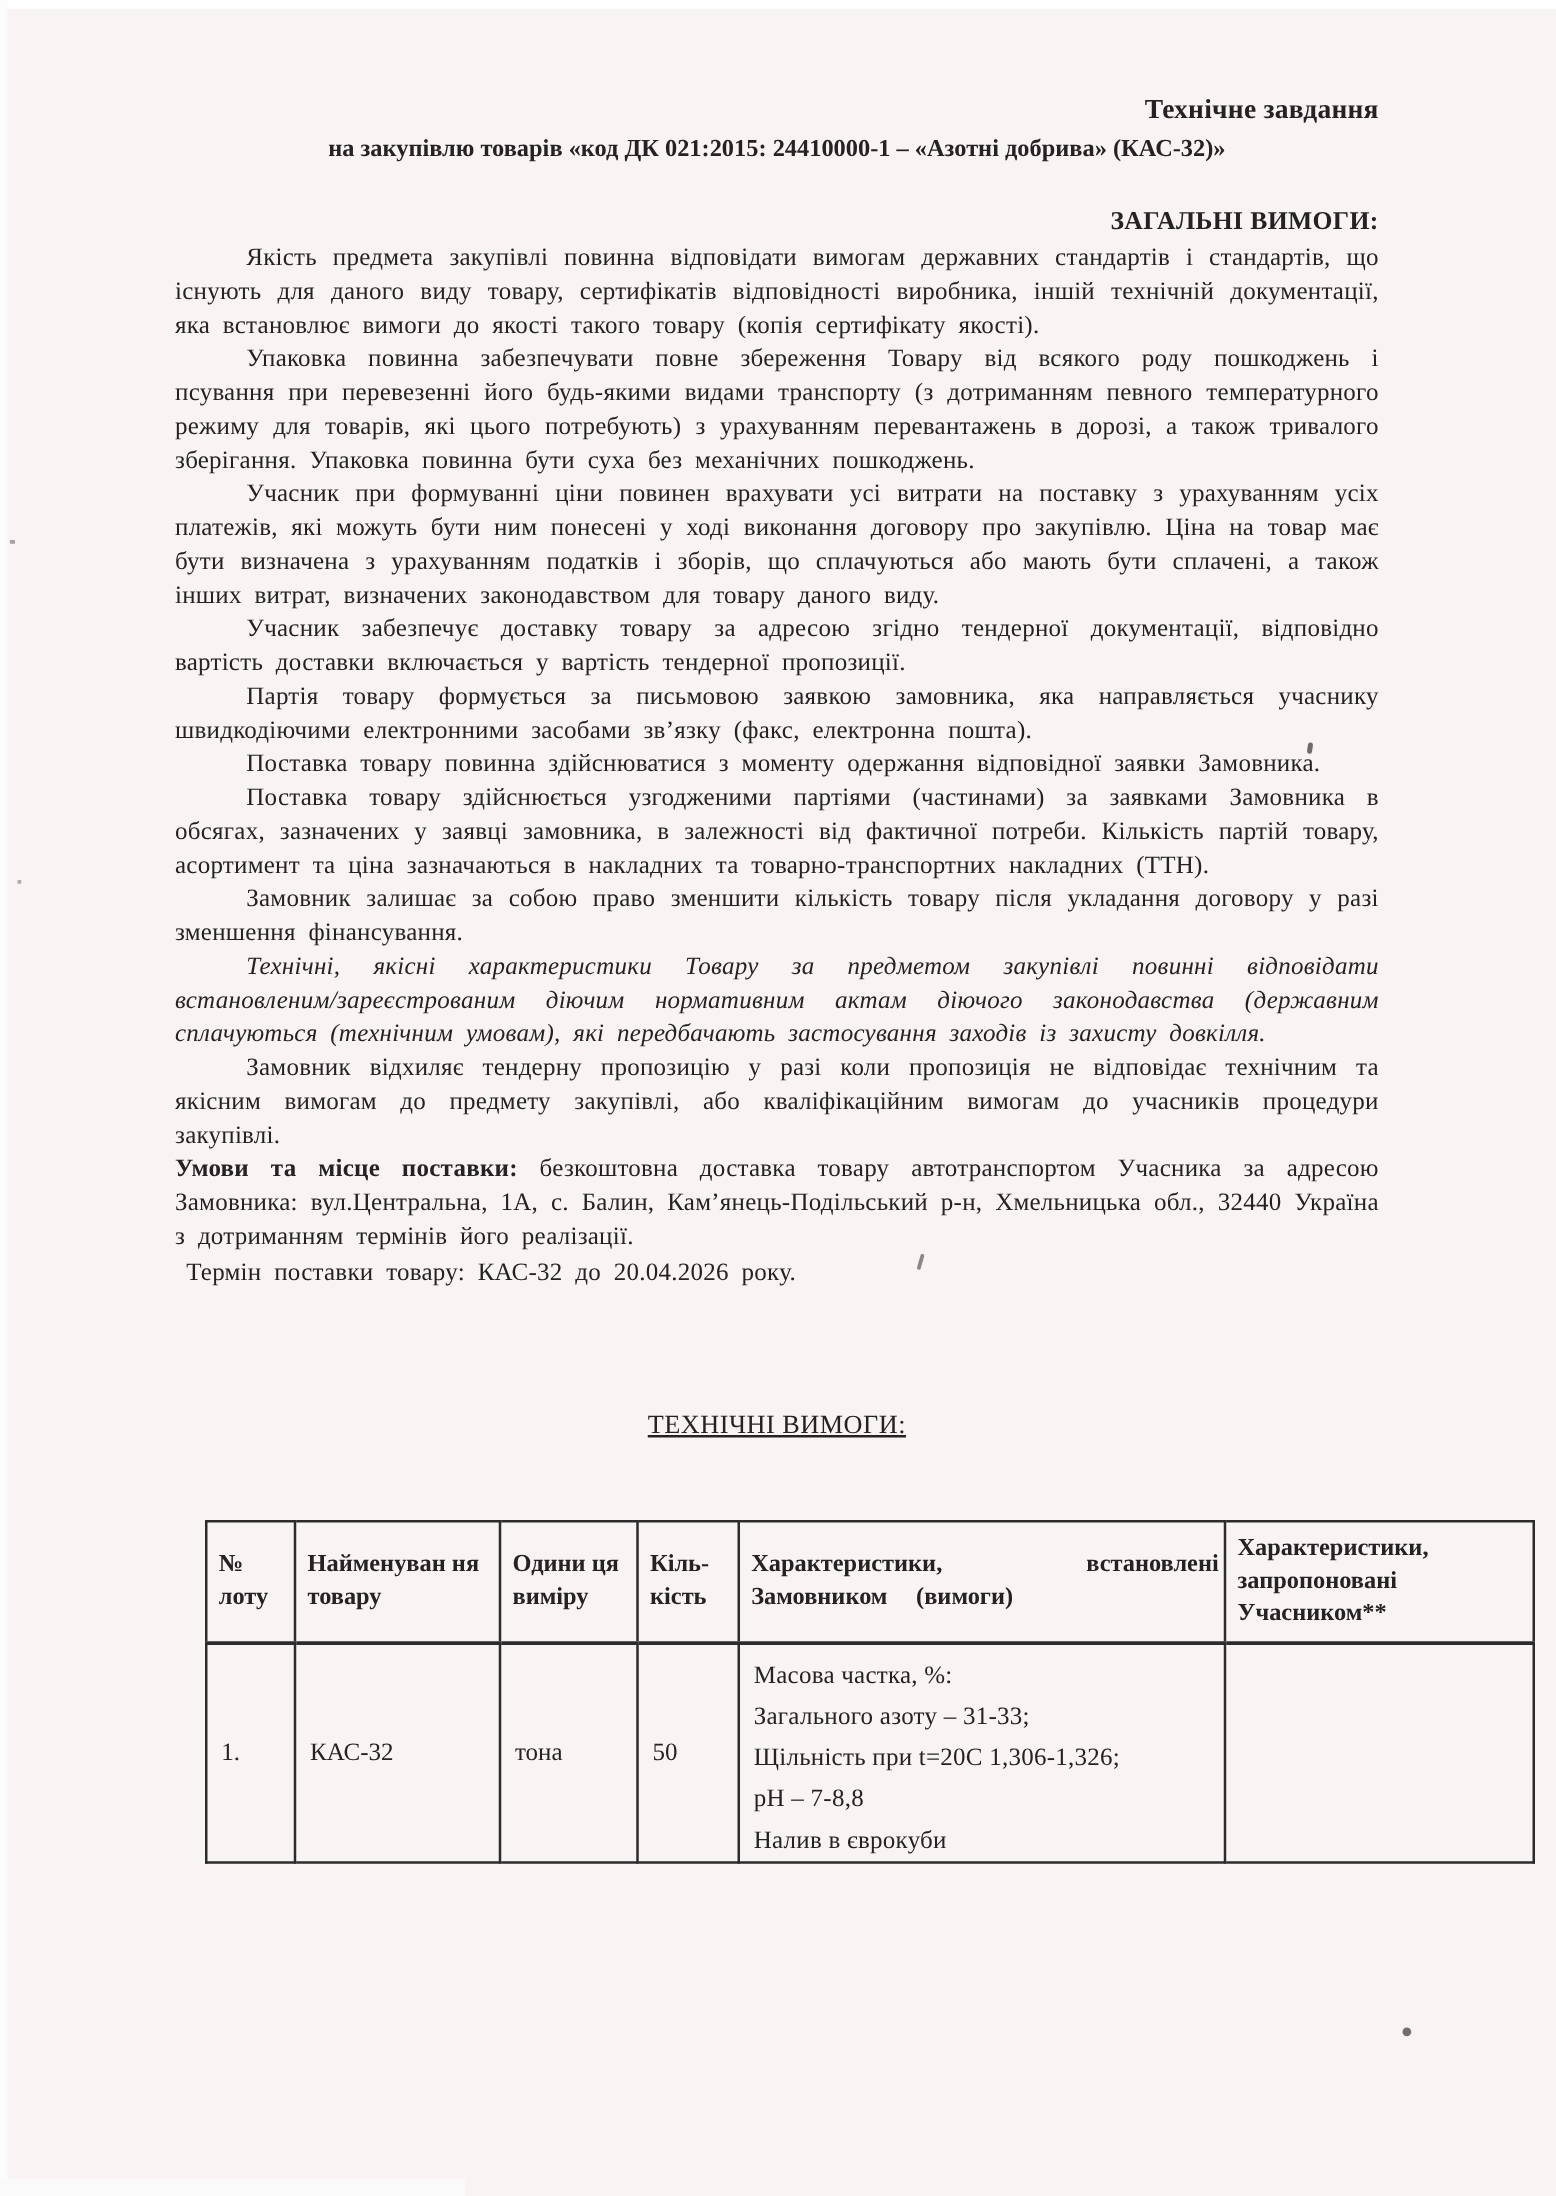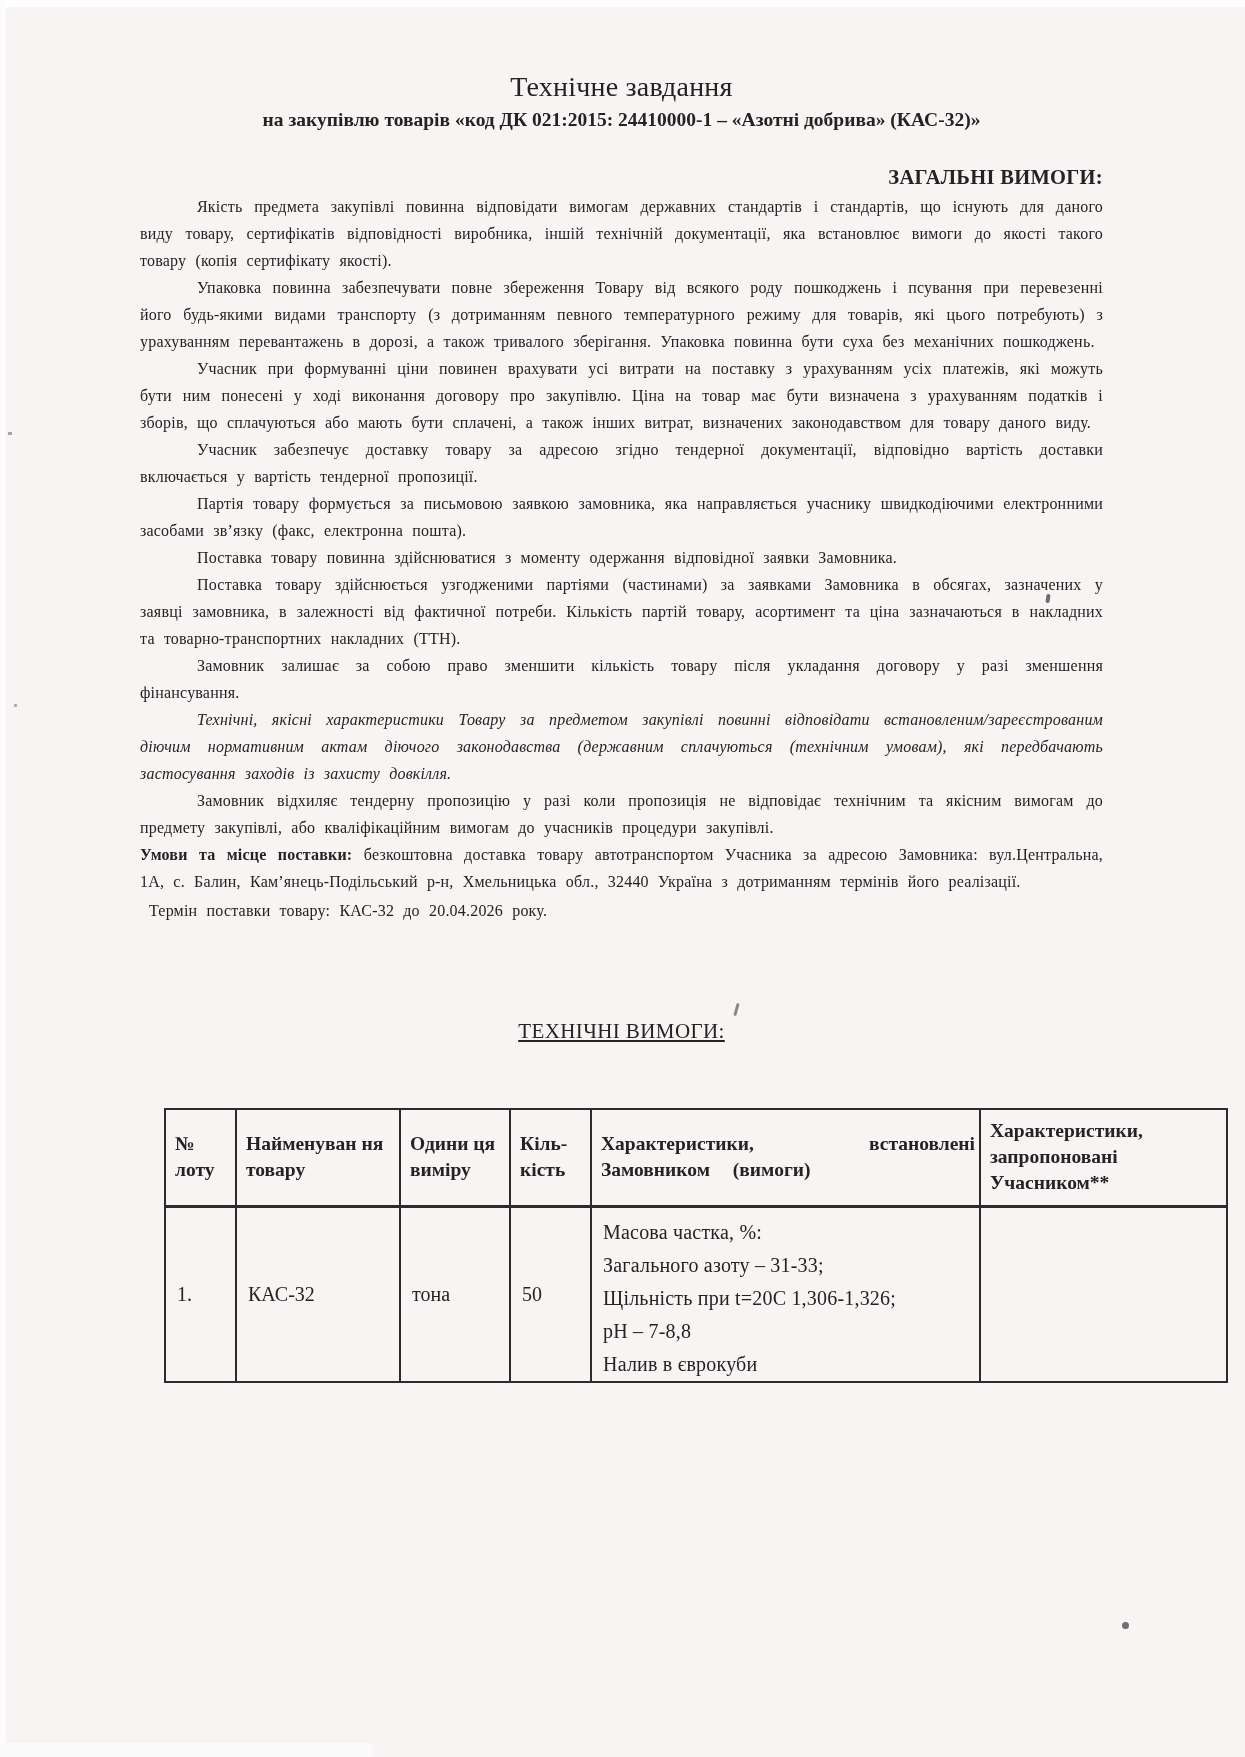--- a/index.html
+++ b/index.html
@@ -12,27 +12,27 @@
     color:#262223;
     font-family:"Liberation Serif", serif;
     overflow:hidden;
   }
   .edge-top { position:absolute; top:0; left:0; right:0; height:7px; background:#ffffff; }
   .edge-left { position:absolute; top:0; left:0; bottom:0; width:6px; background:#fdfcfc; }
   .edge-bottom-left { position:absolute; left:0; bottom:0; width:372px; height:14px; background:#fbfafa; }
 
   .content { padding:72px 142px 0 140px; }
 
-  .title { text-align:center; font-size:28px; font-weight:normal; letter-spacing:.2px; line-height:30px; }
+  .title { text-align:right; font-size:22px; font-weight:bold; letter-spacing:.2px; line-height:30px; }
   .subtitle { text-align:center; font-size:19.5px; font-weight:bold; margin-top:4px; line-height:27px; }
 
   .sec-heading { font-size:20.5px; font-weight:bold; margin:33px 0 4px 57px; letter-spacing:.3px;text-align:right; }
 
   p.body {
-    font-size:16px; line-height:27px;
+    font-size:20px; line-height:27px;
     text-align:justify; text-indent:57px;
     word-spacing:5px; letter-spacing:.2px;
   }
   p.italic { font-style:italic; }
   p.terms { text-indent:0; }
   p.terms .lead { font-weight:bold; }
   p.deadline { font-weight:normal; text-indent:9px; margin-top:2px; text-align:left; }
 
   .tech-heading {
     text-align:center; font-weight:normal; font-size:21px;

